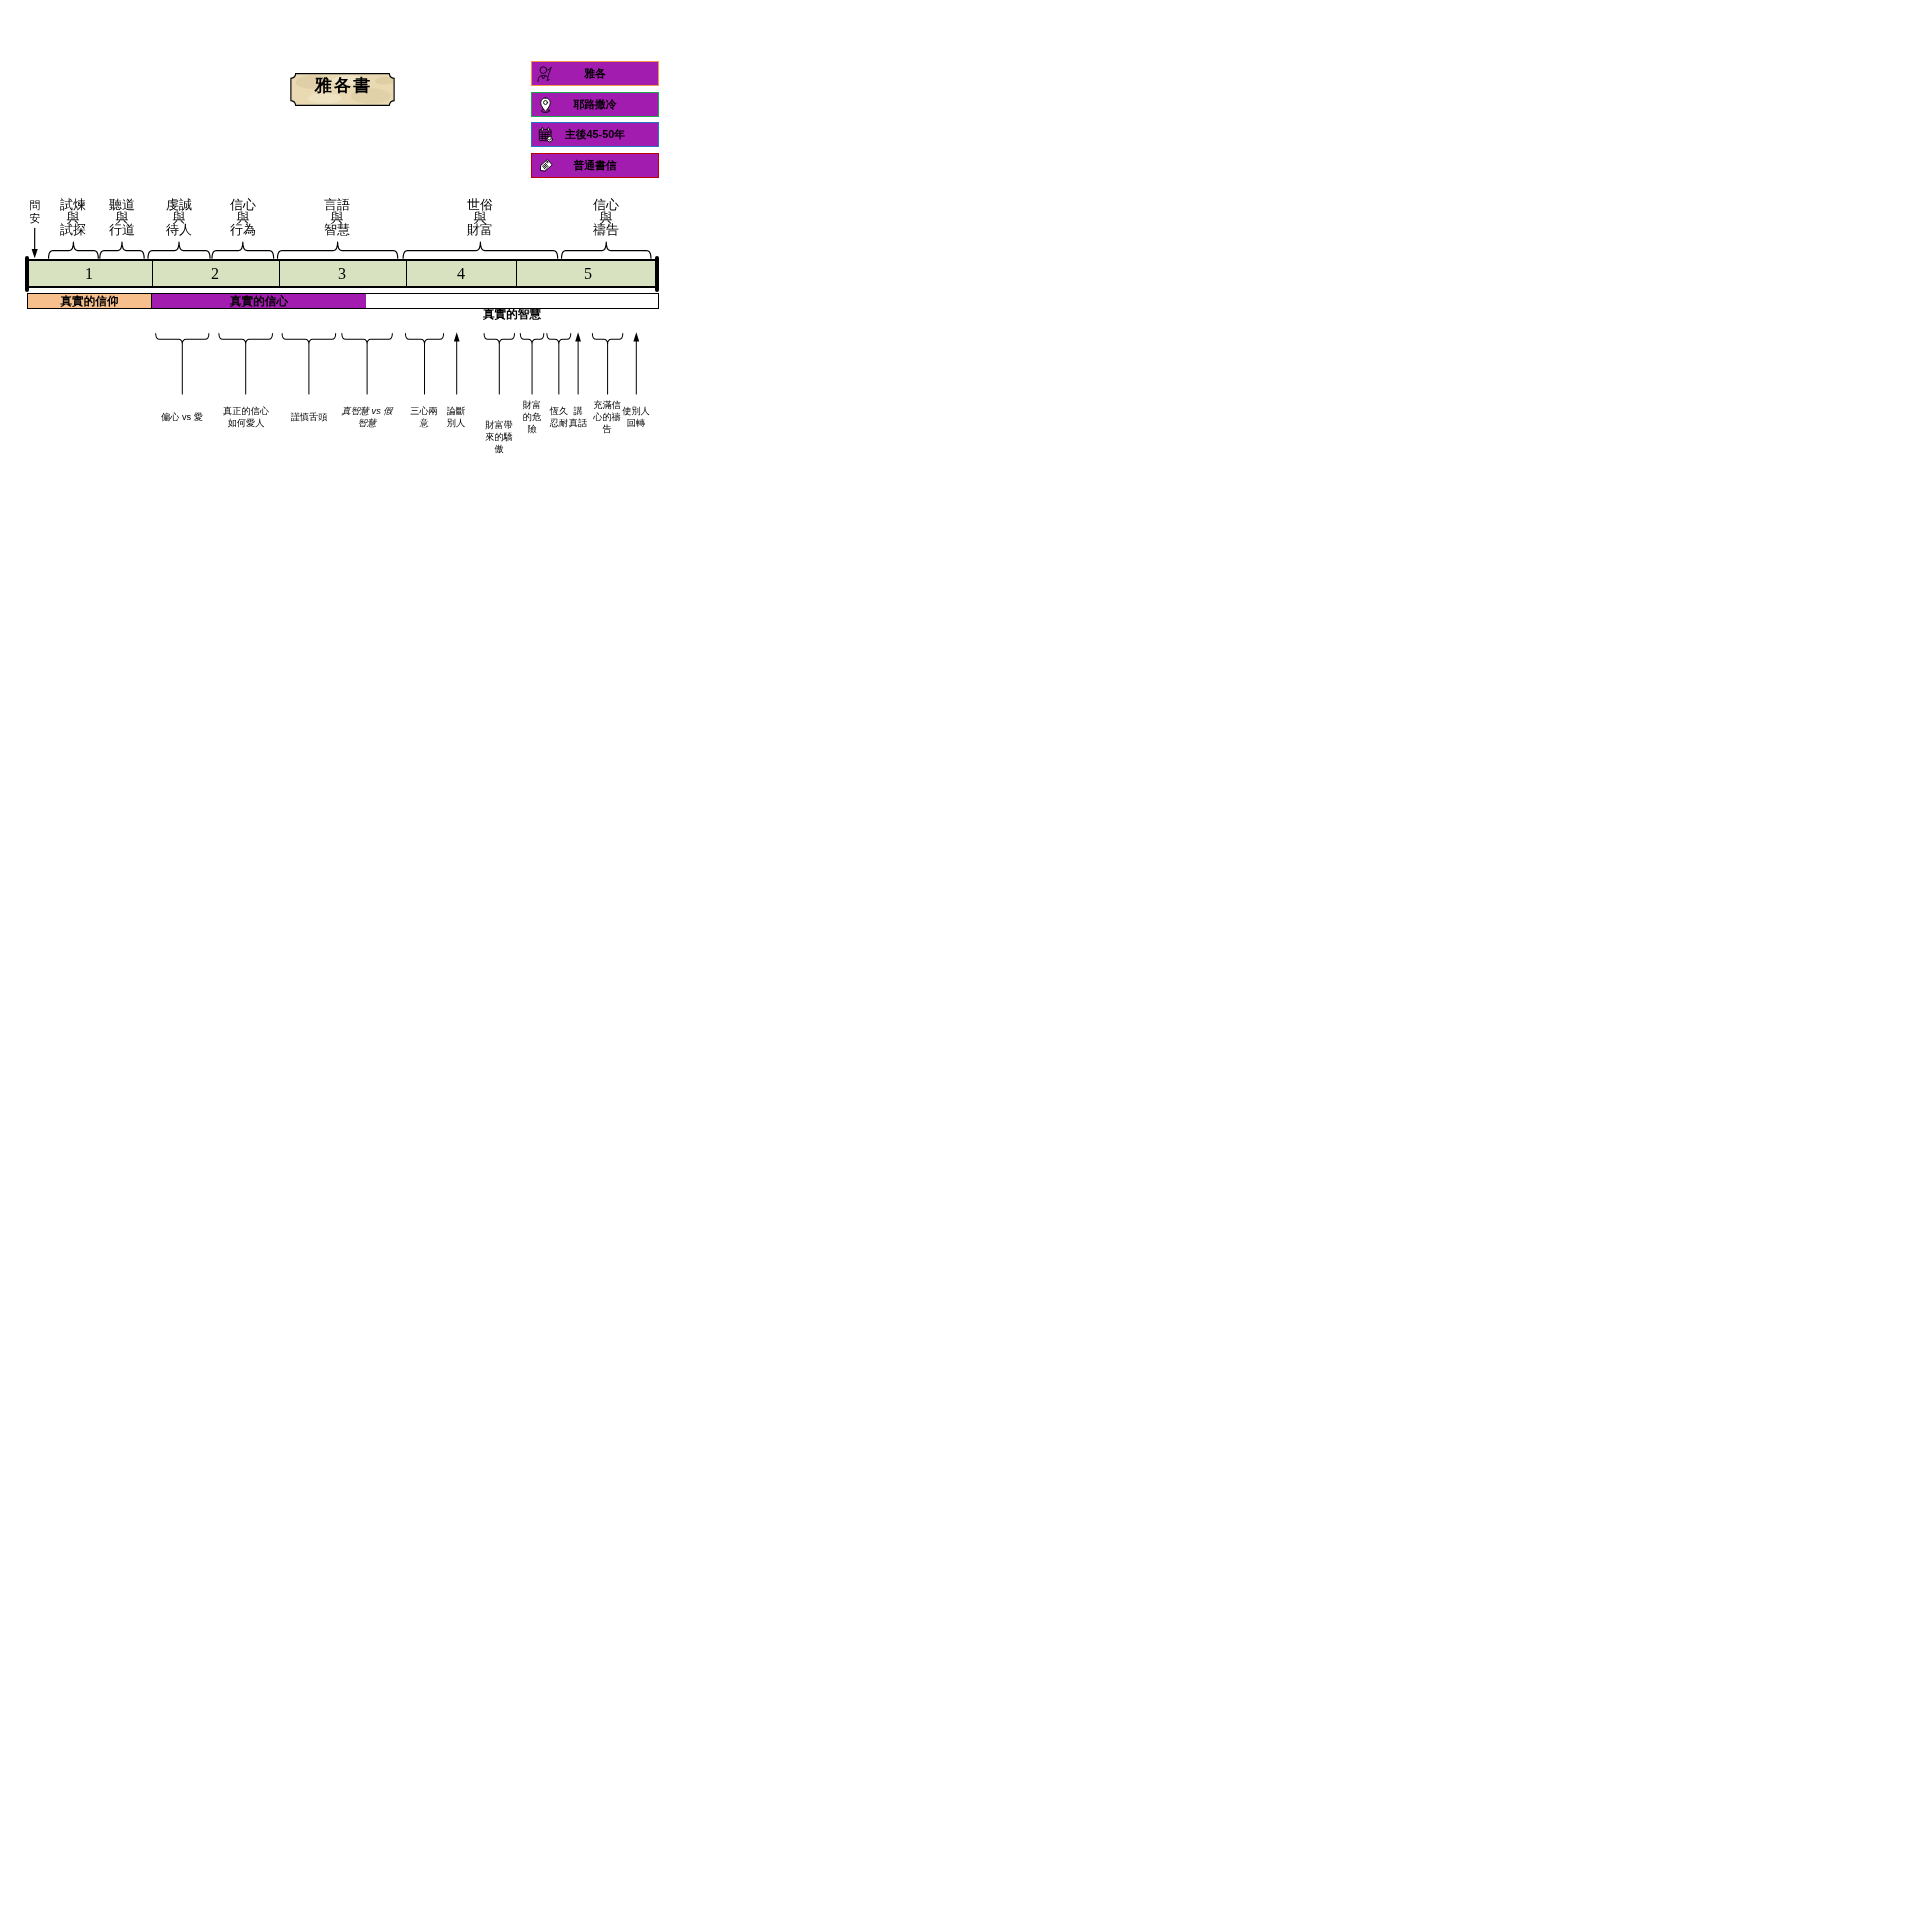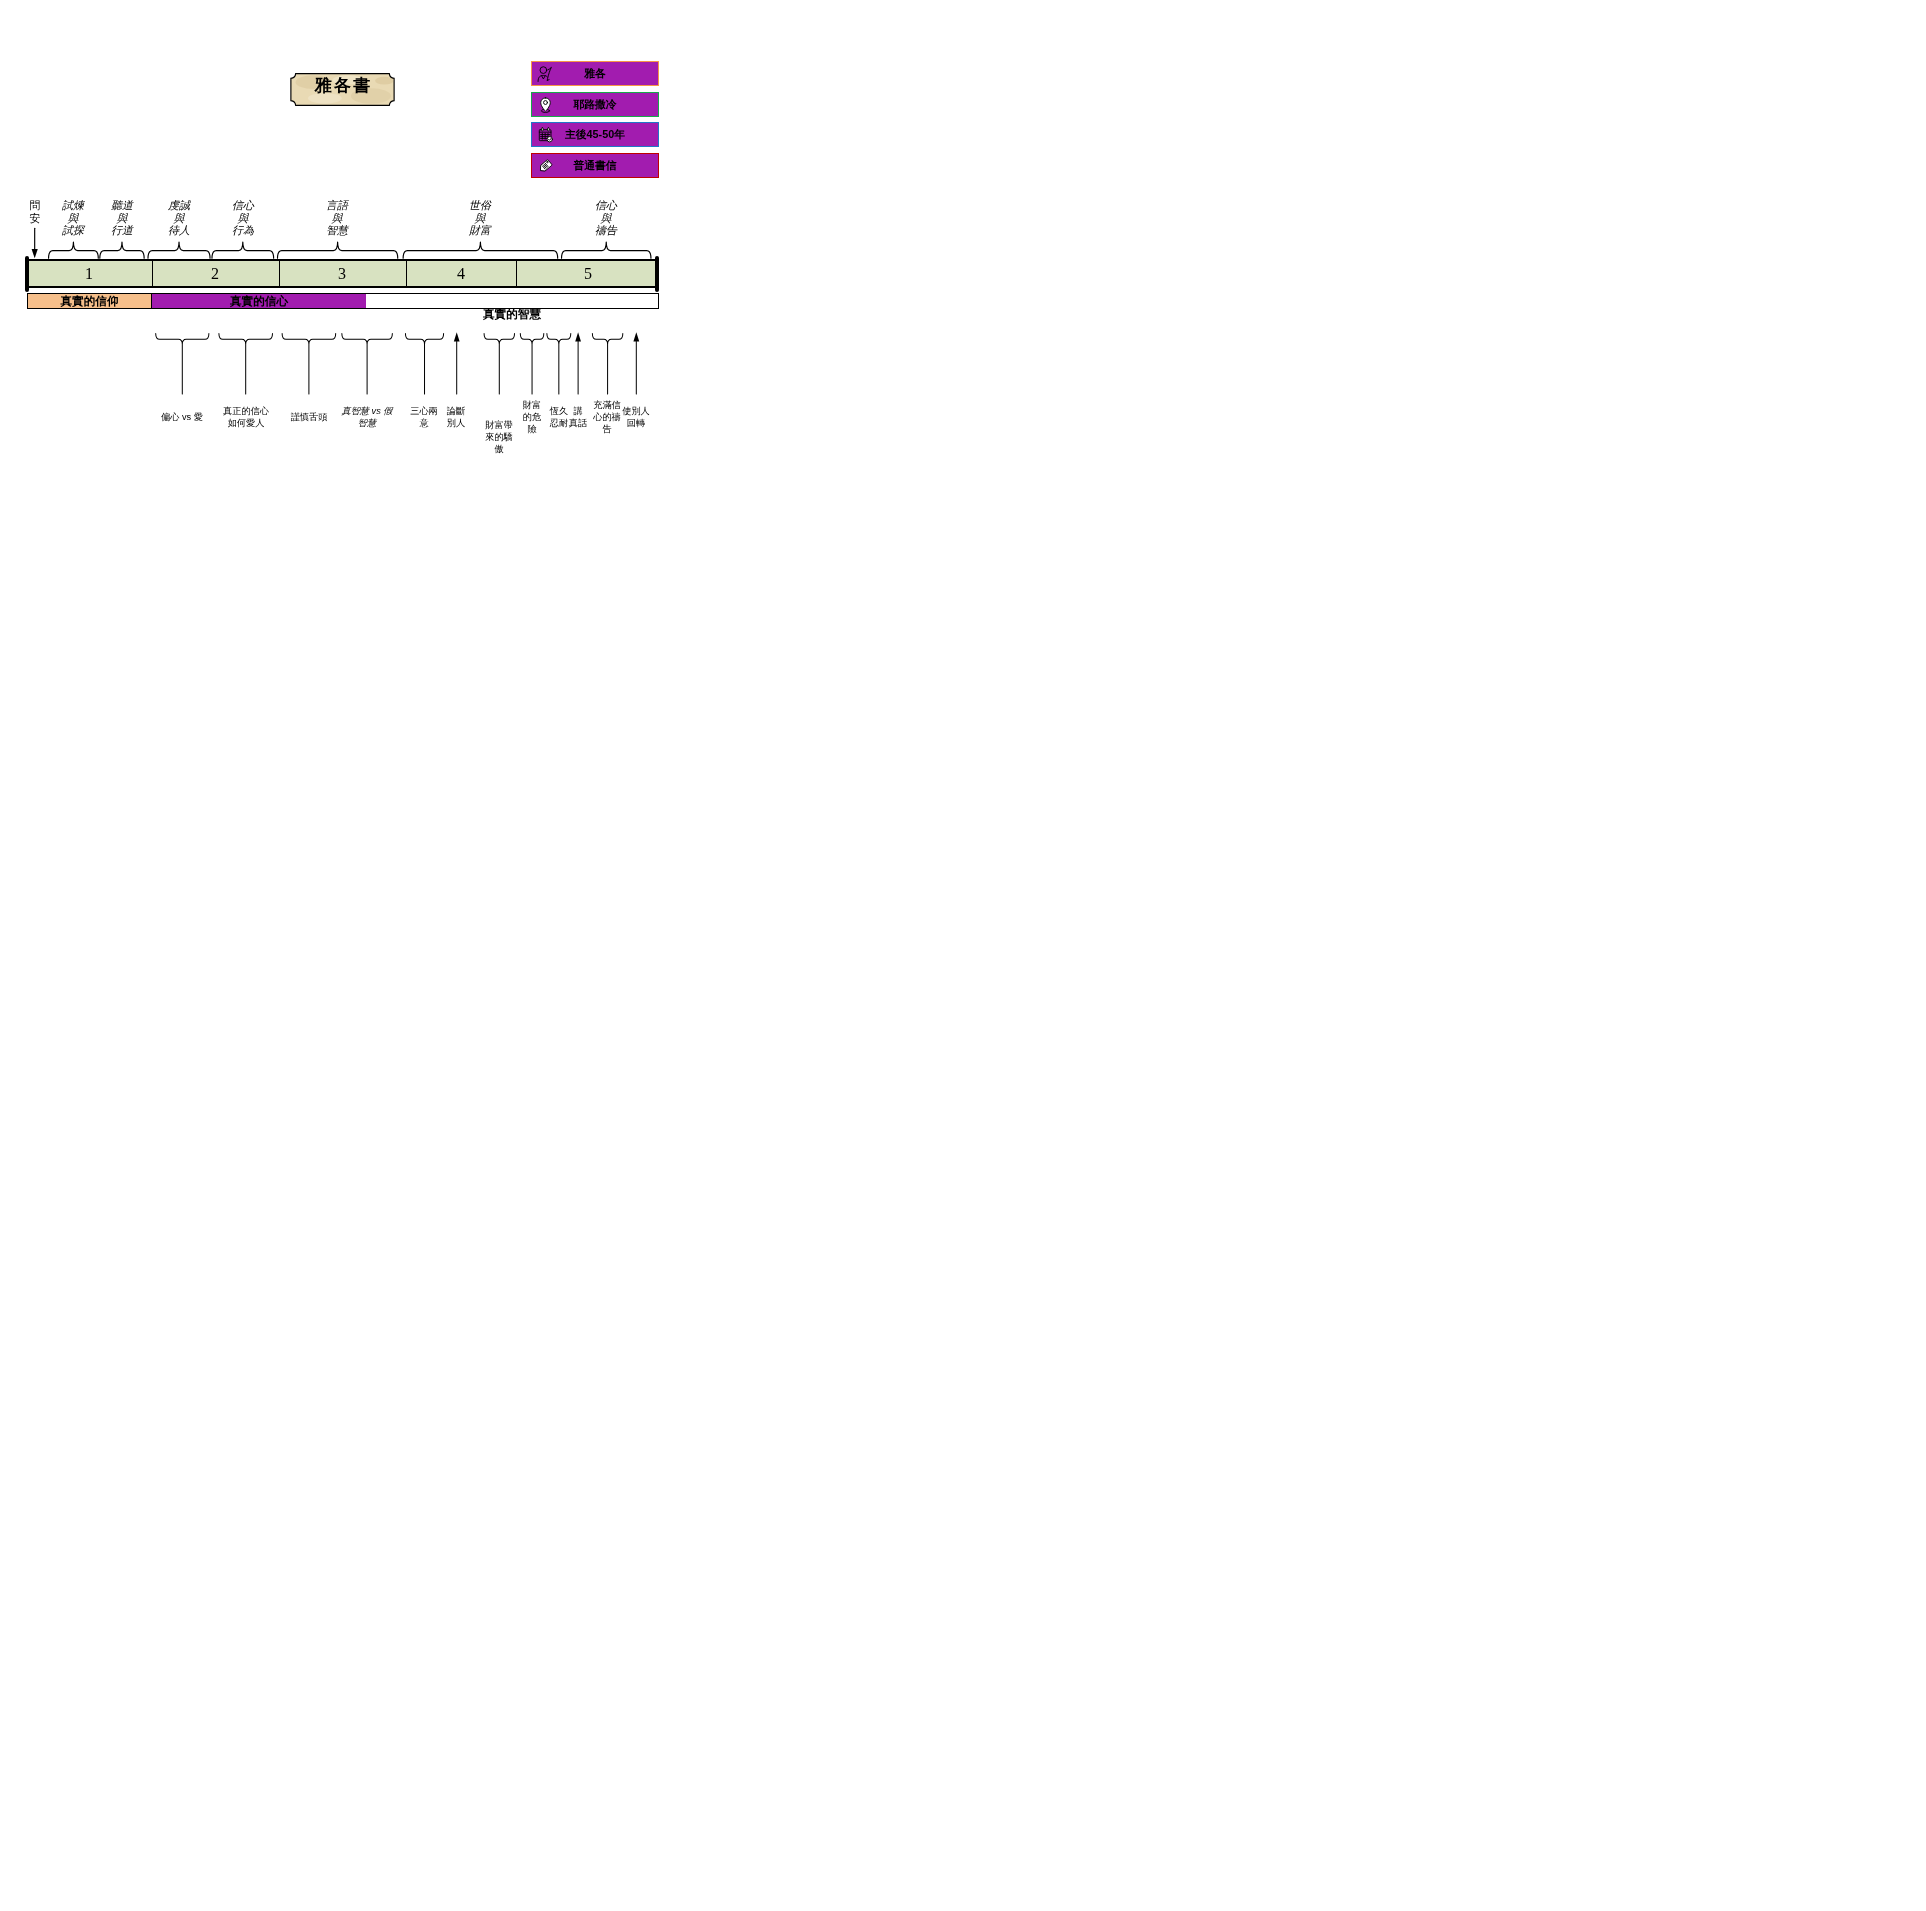--- a/index.html
+++ b/index.html
@@ -20,21 +20,21 @@
     background:#a21caf; border:1.9px solid #888;
   }
   .info-icon { position:absolute; left:4.6px; top:50%; transform:translateY(-50%); width:17px; height:17px; }
   .info-label {
     position:absolute; inset:0; display:flex; align-items:center; justify-content:center;
     font-size:10.8px; font-weight:bold;
   }
   
   .section-label {
     position:absolute; top:199px; transform:translateX(-50%);
-    text-align:center; font-size:11px; line-height:12.7px; white-space:nowrap;font-style:italic;
+    text-align:center; font-size:13px; line-height:12.7px; white-space:nowrap;
   }
   .section-label span { display:block; }
   .greeting-label {
     position:absolute; top:199px; transform:translateX(-50%);
     text-align:center; font-size:10.8px; line-height:12.7px;
   }
   .greeting-label span { display:block; }
   
   .timeline {
     position:absolute; left:27px; top:259px; width:632px; height:29px; box-sizing:border-box;

